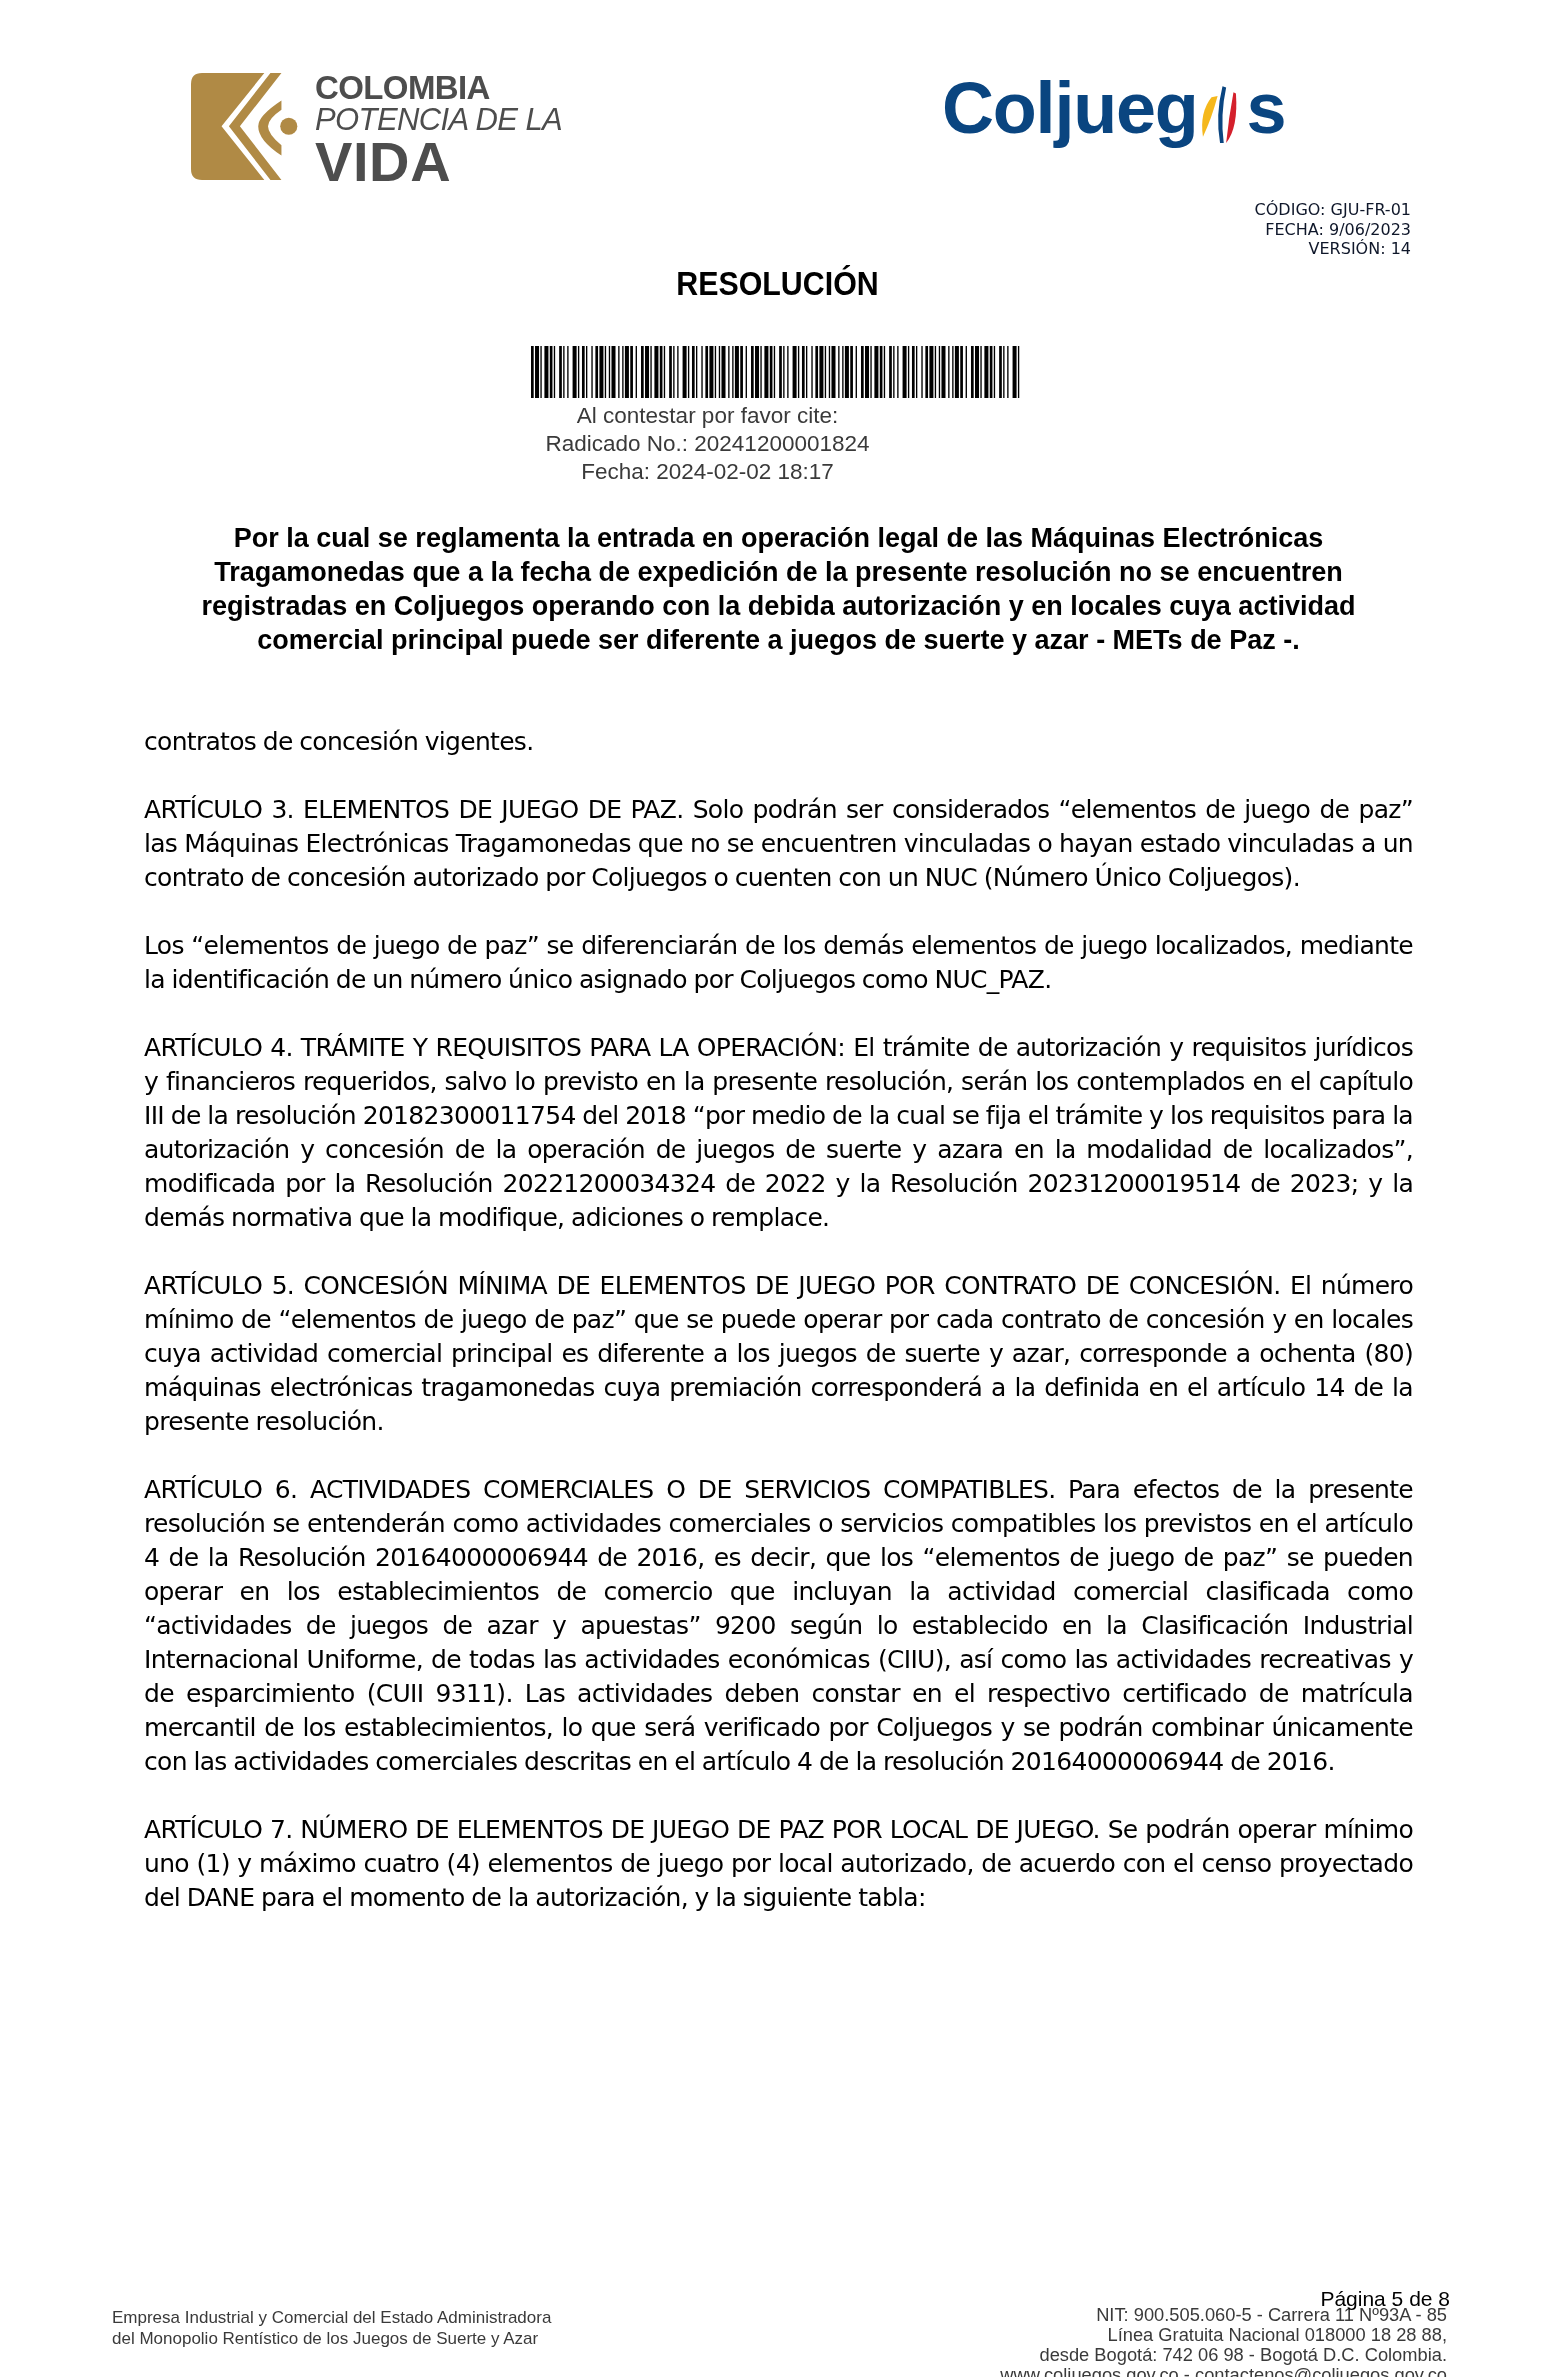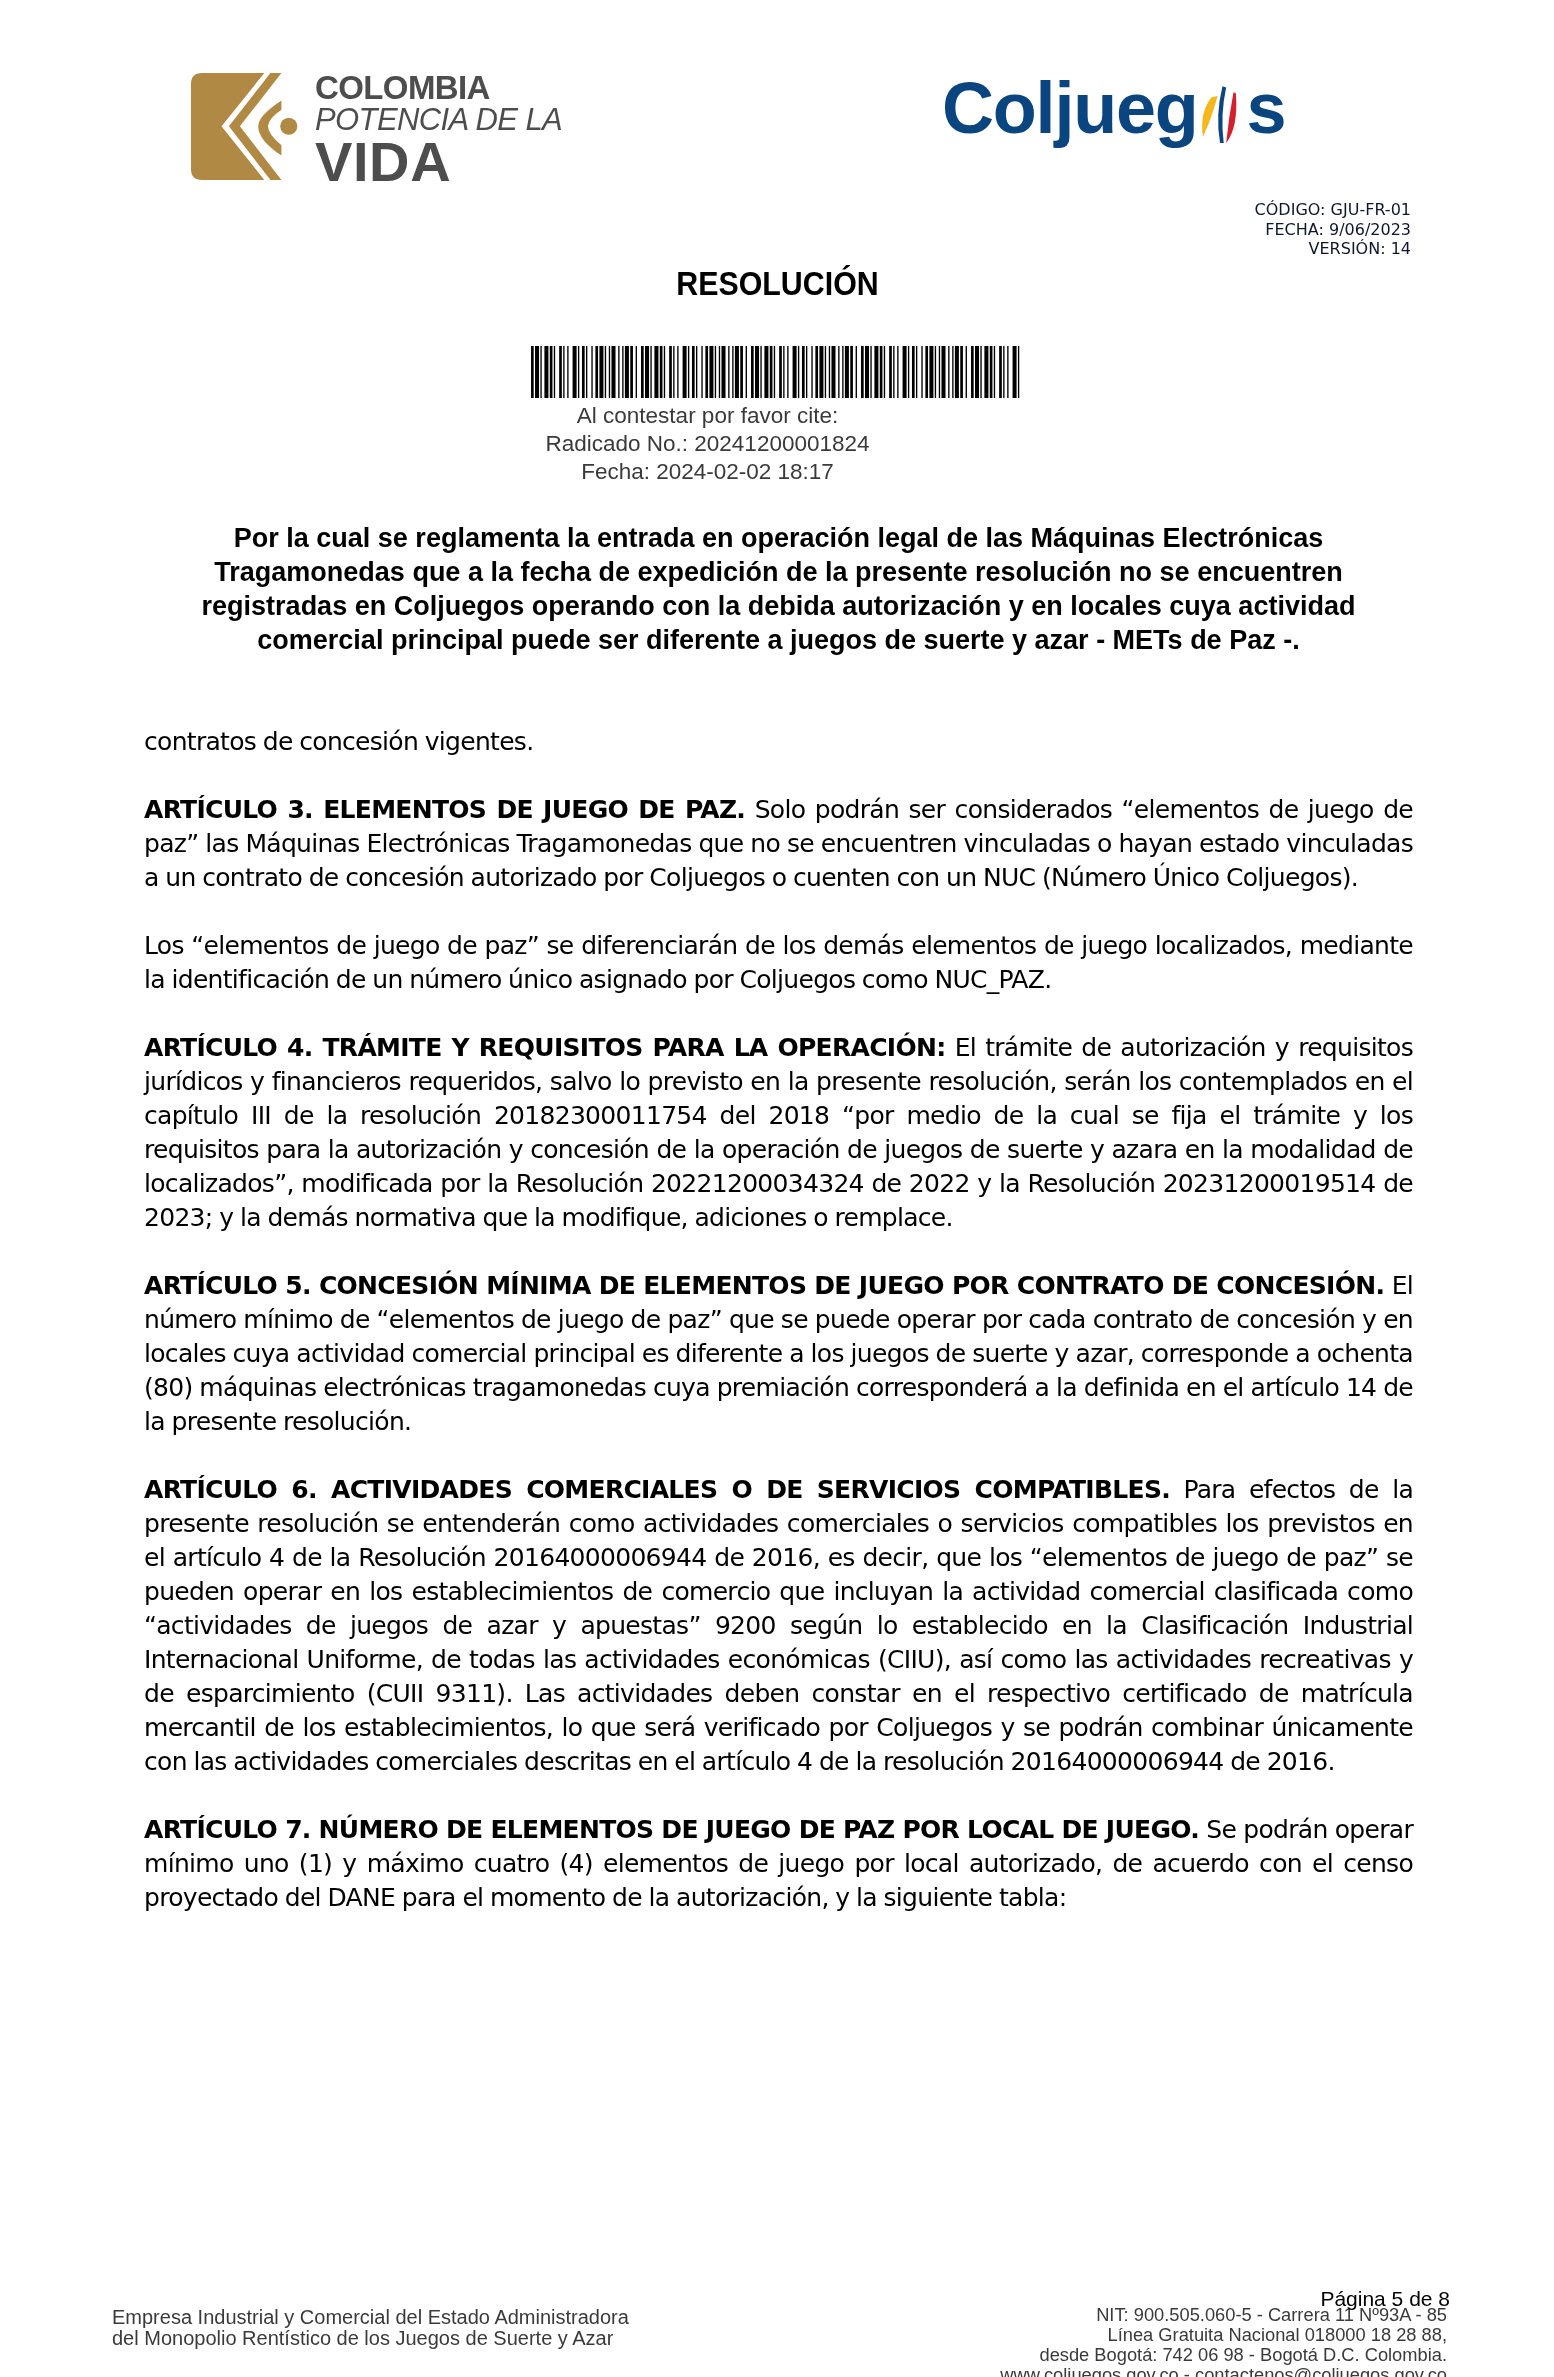--- a/index.html
+++ b/index.html
@@ -24,24 +24,24 @@
 
     .barcode { position: absolute; left: 531px; top: 346px; width: 489px; height: 52px; }
 
     .cite { position: absolute; left: 0; width: 1415px; top: 402px; text-align: center; font-family: "Liberation Sans", sans-serif; font-size: 22.5px; line-height: 28px; color: #3a3a3a; }
 
     .subject { position: absolute; left: 146px; width: 1265px; top: 521px; text-align: center; font-family: "Liberation Sans", sans-serif; font-weight: bold; font-size: 27px; line-height: 34px; }
 
     
     .body-text { position: absolute; left: 144px; width: 1269px; top: 725px; font-family: "DejaVu Sans", sans-serif; font-size: 25px; line-height: 34px; text-align: justify; letter-spacing: -0.7px; word-spacing: -0.6px; }
     .body-text p { margin: 0 0 34px 0; }
-    .body-text b { font-weight: bold; }
-
-    
-    .footer-left { position: absolute; left: 112px; top: 2307px; font-family: "Liberation Sans", sans-serif; font-size: 20px; line-height: 21px; color: #3a3a3a; }
+    .body-text b { font-weight: normal; }
+
+    
+    .footer-left { position: absolute; left: 112px; top: 2307px; font-family: "Liberation Sans", sans-serif; font-size: 17px; line-height: 21px; color: #3a3a3a; }
     .page-num { position: absolute; right: 105px; top: 2287px; font-family: "Liberation Sans", sans-serif; font-size: 21px; color: #000; z-index: 2; }
     .footer-right { position: absolute; right: 108px; top: 2305px; text-align: right; font-family: "Liberation Sans", sans-serif; font-size: 18.3px; line-height: 20px; color: #3a3a3a; }
   </style>
 </head>
 <body>
 
 <div class="logo-colombia">
   <svg class="emblem" viewBox="0 0 180 175">
     <path d="M18 0 H120 L50 87 L120 175 H18 Q0 175 0 157 V18 Q0 0 18 0 Z" fill="#b08a45"></path>
     <path d="M130 0 L148 0 L80 87 L148 175 L130 175 L62 87 Z" fill="#b08a45"></path>

